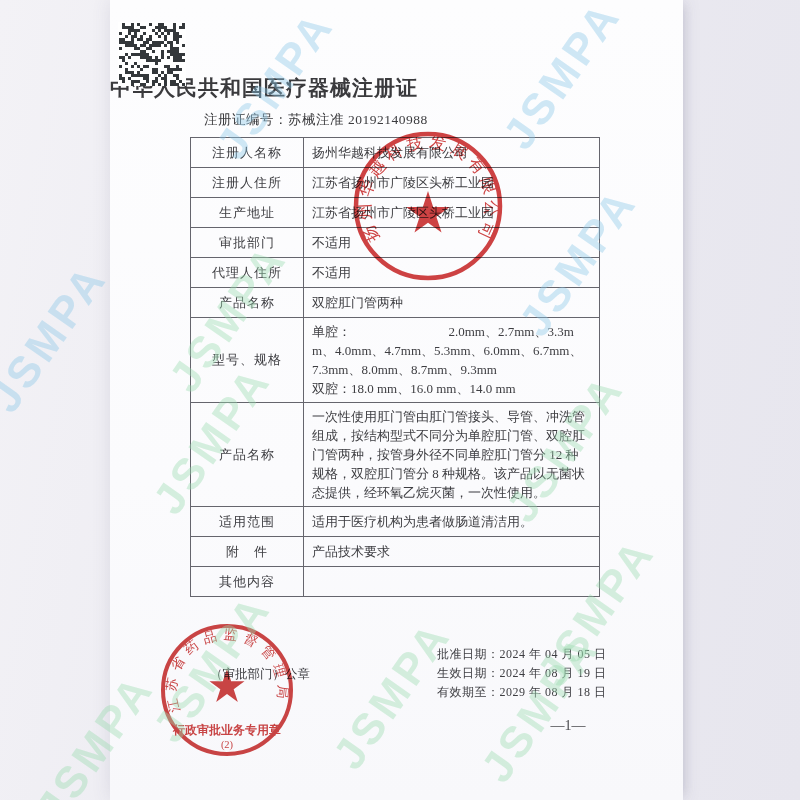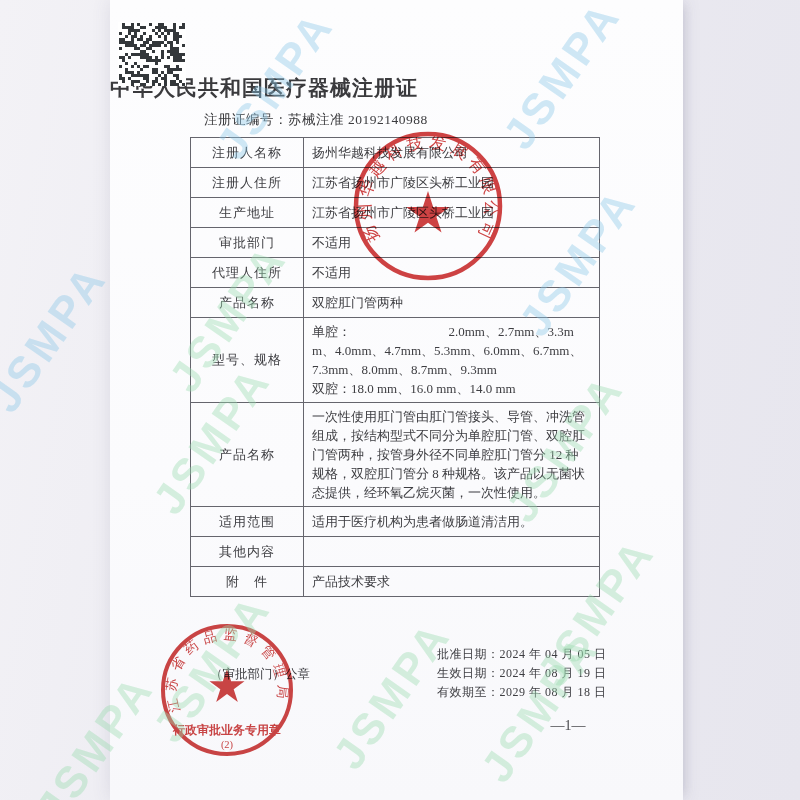--- a/index.html
+++ b/index.html
@@ -298,26 +298,26 @@
         </tr>
         <tr>
           <td class="lbl">产品名称</td>
           <td class="val">一次性使用肛门管由肛门管接头、导管、冲洗管组成，按结构型式不同分为单腔肛门管、双腔肛门管两种，按管身外径不同单腔肛门管分 12 种规格，双腔肛门管分 8 种规格。该产品以无菌状态提供，经环氧乙烷灭菌，一次性使用。</td>
         </tr>
         <tr>
           <td class="lbl">适用范围</td>
           <td class="val">适用于医疗机构为患者做肠道清洁用。</td>
         </tr>
         <tr>
+          <td class="lbl">附　件</td>
+          <td class="val">产品技术要求</td>
+        </tr>
+        <tr>
           <td class="lbl">其他内容</td>
           <td class="val"></td>
-        </tr>
-        <tr>
-          <td class="lbl">附　件</td>
-          <td class="val">产品技术要求</td>
         </tr>
       </tbody>
   </table>
 
 
   <div class="sealnote">（审批部门）公章</div>
 
   <div class="dates" id="dates-box">
       <div>批准日期：2024 年 04 月 05 日</div>
       <div>生效日期：2024 年 08 月 19 日</div>

